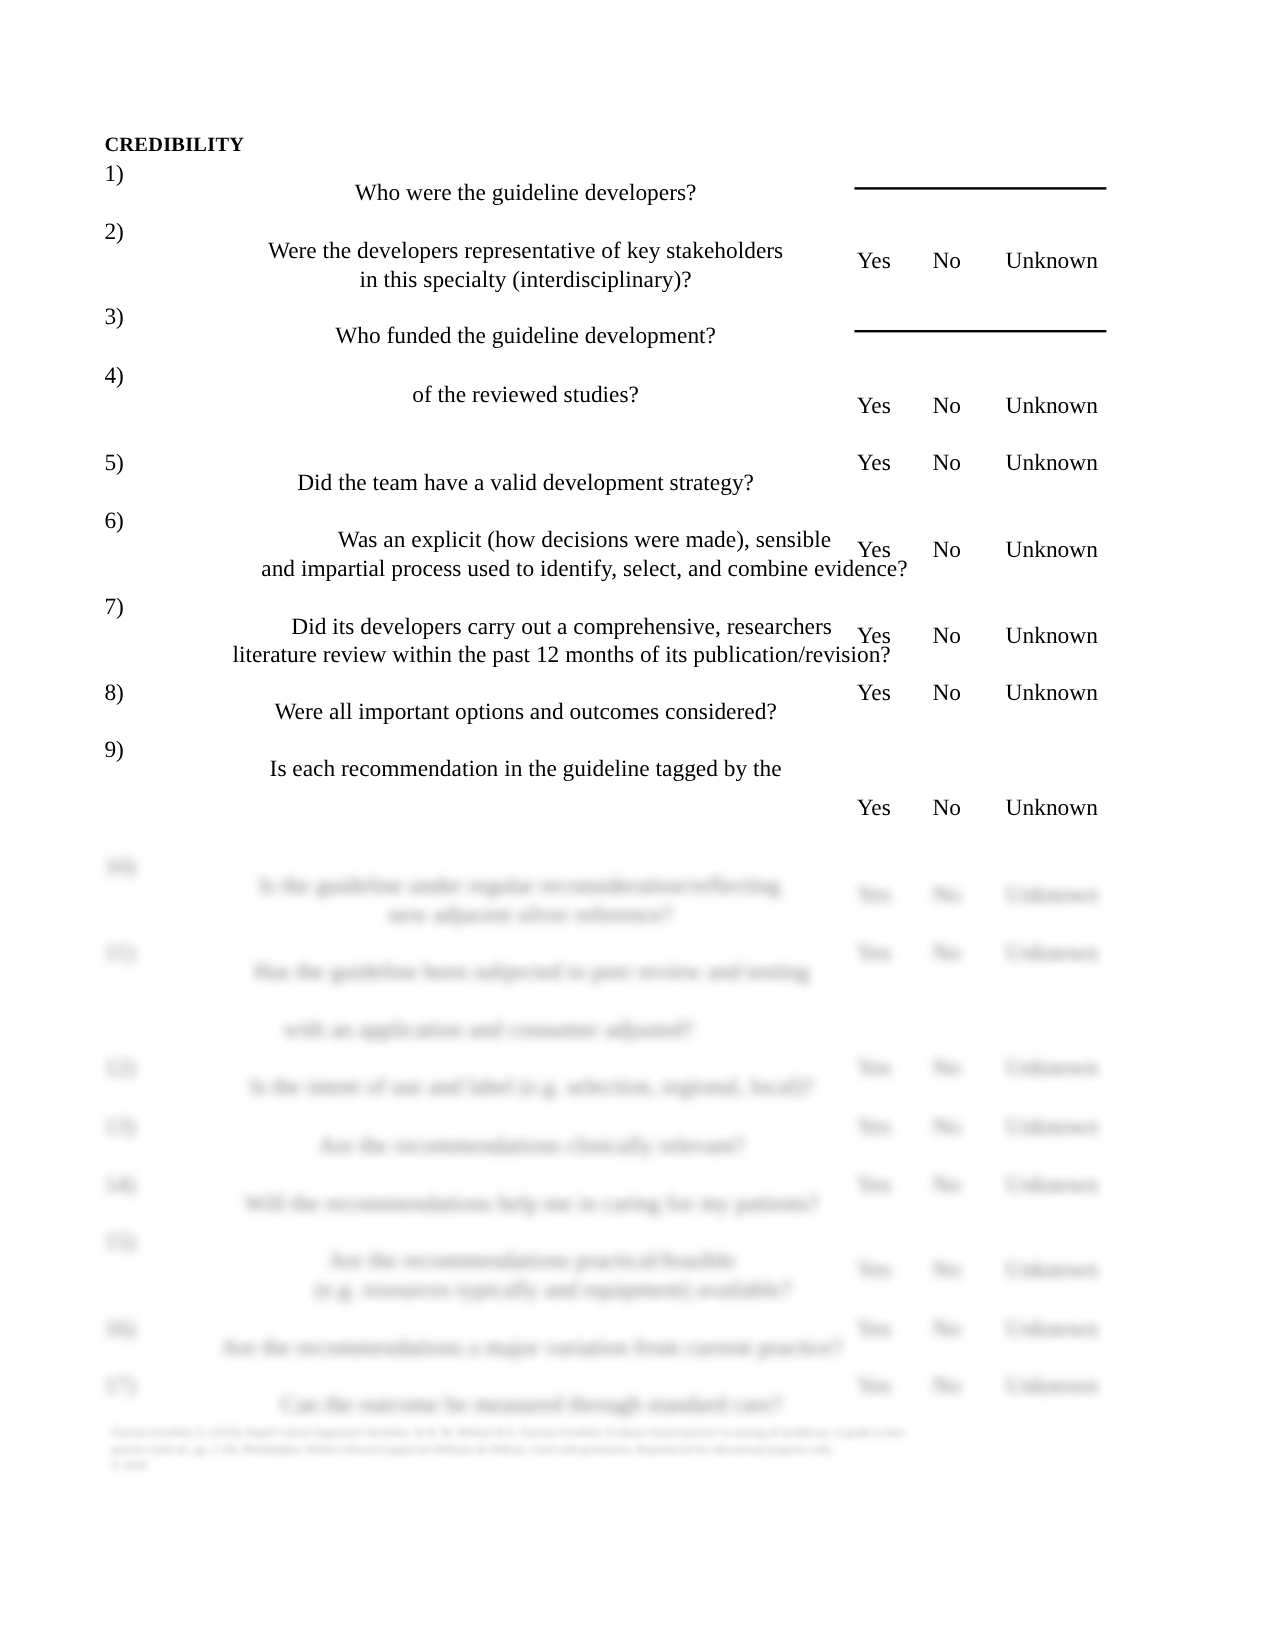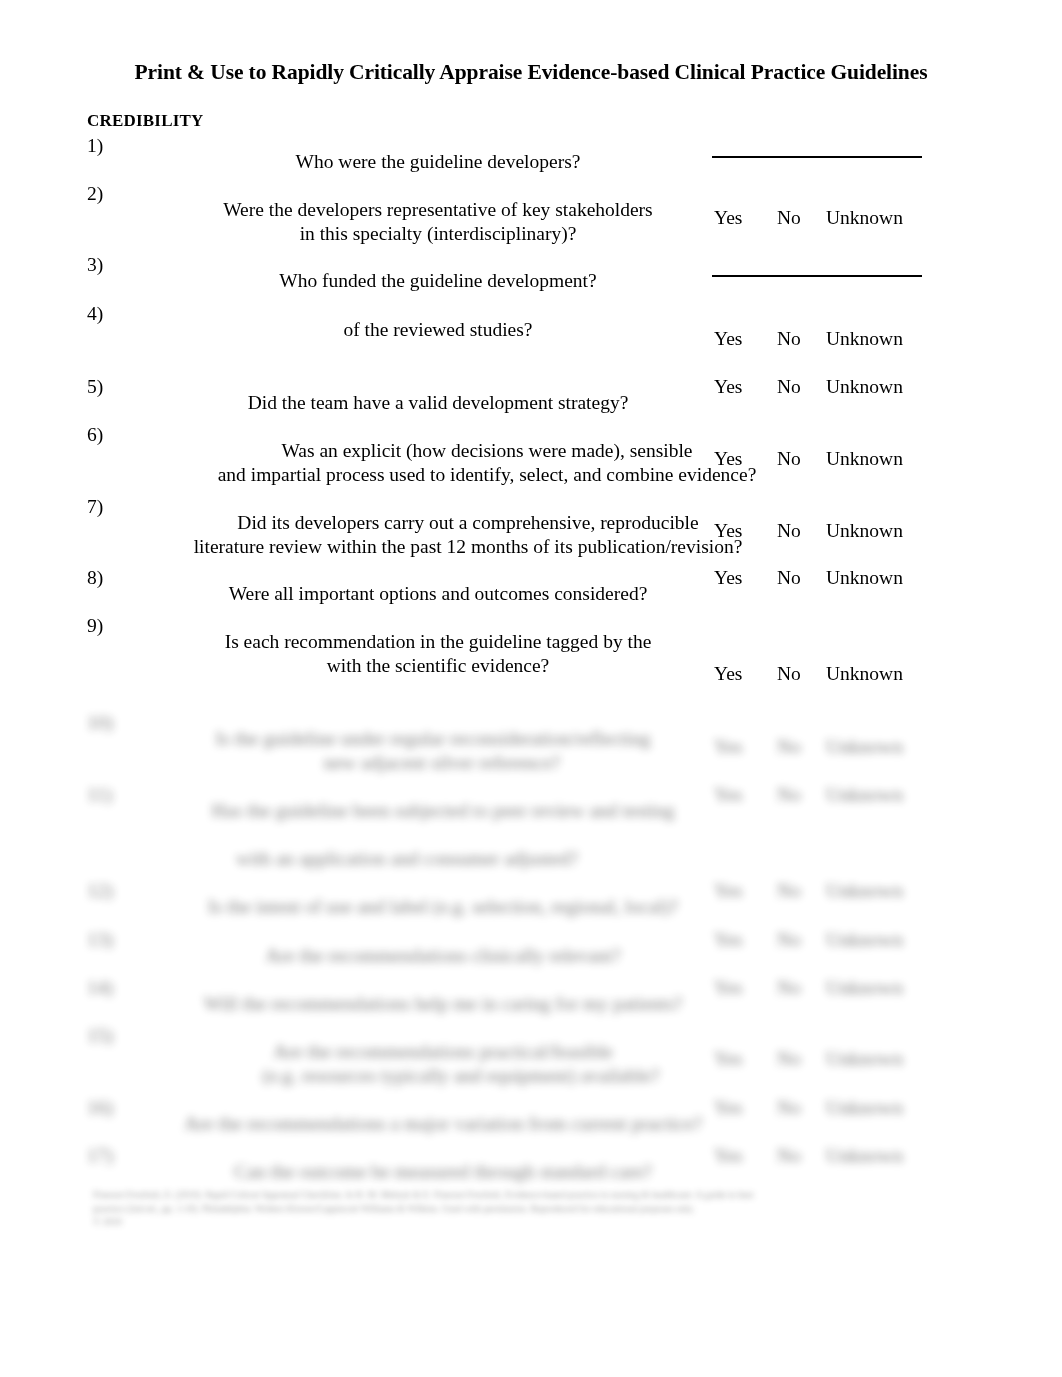--- a/index.html
+++ b/index.html
@@ -74,21 +74,21 @@
 
   
   .ans {
     position: absolute;
     font-size: 19.5px;
     line-height: 24px;
     white-space: nowrap;
   }
   .ans .yes { position: absolute; left: 0px;  width: 48px; }
   .ans .no  { position: absolute; left: 63px; width: 38px; }
-  .ans .unk { position: absolute; left: 112px; }
+  .ans .unk { position: absolute; left: 124px; }
 
   
   .rule {
     position: absolute;
     left: 712px;
     width: 210px;
     border-bottom: 2px solid #000000;
     height: 0;
   }
 
@@ -117,21 +117,20 @@
     filter: blur(3.1px);
     -webkit-filter: blur(3.1px);
     opacity: 0.5;
   }
 </style>
 </head>
 <body>
 
 <div class="page">
 
-  <div class="doc-title">Print &amp; Use to Rapidly Critically Appraise Evidence-based Clinical Practice Guidelines</div>
 
   <div class="section-heading">CREDIBILITY</div>
 
   <div class="q" style="top:134px;">
     <span class="num">1)</span>
     <span class="txt"><span>Who were the guideline developers?</span></span>
   </div>
   <div class="rule" style="top:156px;"></div>
 
   <div class="q" style="top:182px;">
@@ -184,21 +183,21 @@
   </div>
   <div class="ans" style="left:714px; top:447px;">
     <span class="yes">Yes</span>
     <span class="no">No</span>
     <span class="unk">Unknown</span>
   </div>
 
   <div class="q" style="top:495px;">
     <span class="num">7)</span>
     <span class="txt" style="width:700px;">
-      <span>Did its developers carry out a comprehensive, reproducible</span>
+      <span>Did its developers carry out a comprehensive, researchers</span>
       <span class="l2">literature review within the past 12 months of its publication/revision?</span>
     </span>
   </div>
   <div class="ans" style="left:714px; top:519px;">
     <span class="yes">Yes</span>
     <span class="no">No</span>
     <span class="unk">Unknown</span>
   </div>
 
   <div class="q" style="top:566px;">
@@ -208,21 +207,20 @@
   <div class="ans" style="left:714px; top:566px;">
     <span class="yes">Yes</span>
     <span class="no">No</span>
     <span class="unk">Unknown</span>
   </div>
 
   <div class="q" style="top:614px;">
     <span class="num">9)</span>
     <span class="txt">
       <span>Is each recommendation in the guideline tagged by the</span>
-      <span class="l2">with the scientific evidence?</span>
     </span>
   </div>
   <div class="ans" style="left:714px; top:662px;">
     <span class="yes">Yes</span>
     <span class="no">No</span>
     <span class="unk">Unknown</span>
   </div>
 
   <div class="blurred" style="height:1180px;">
 

